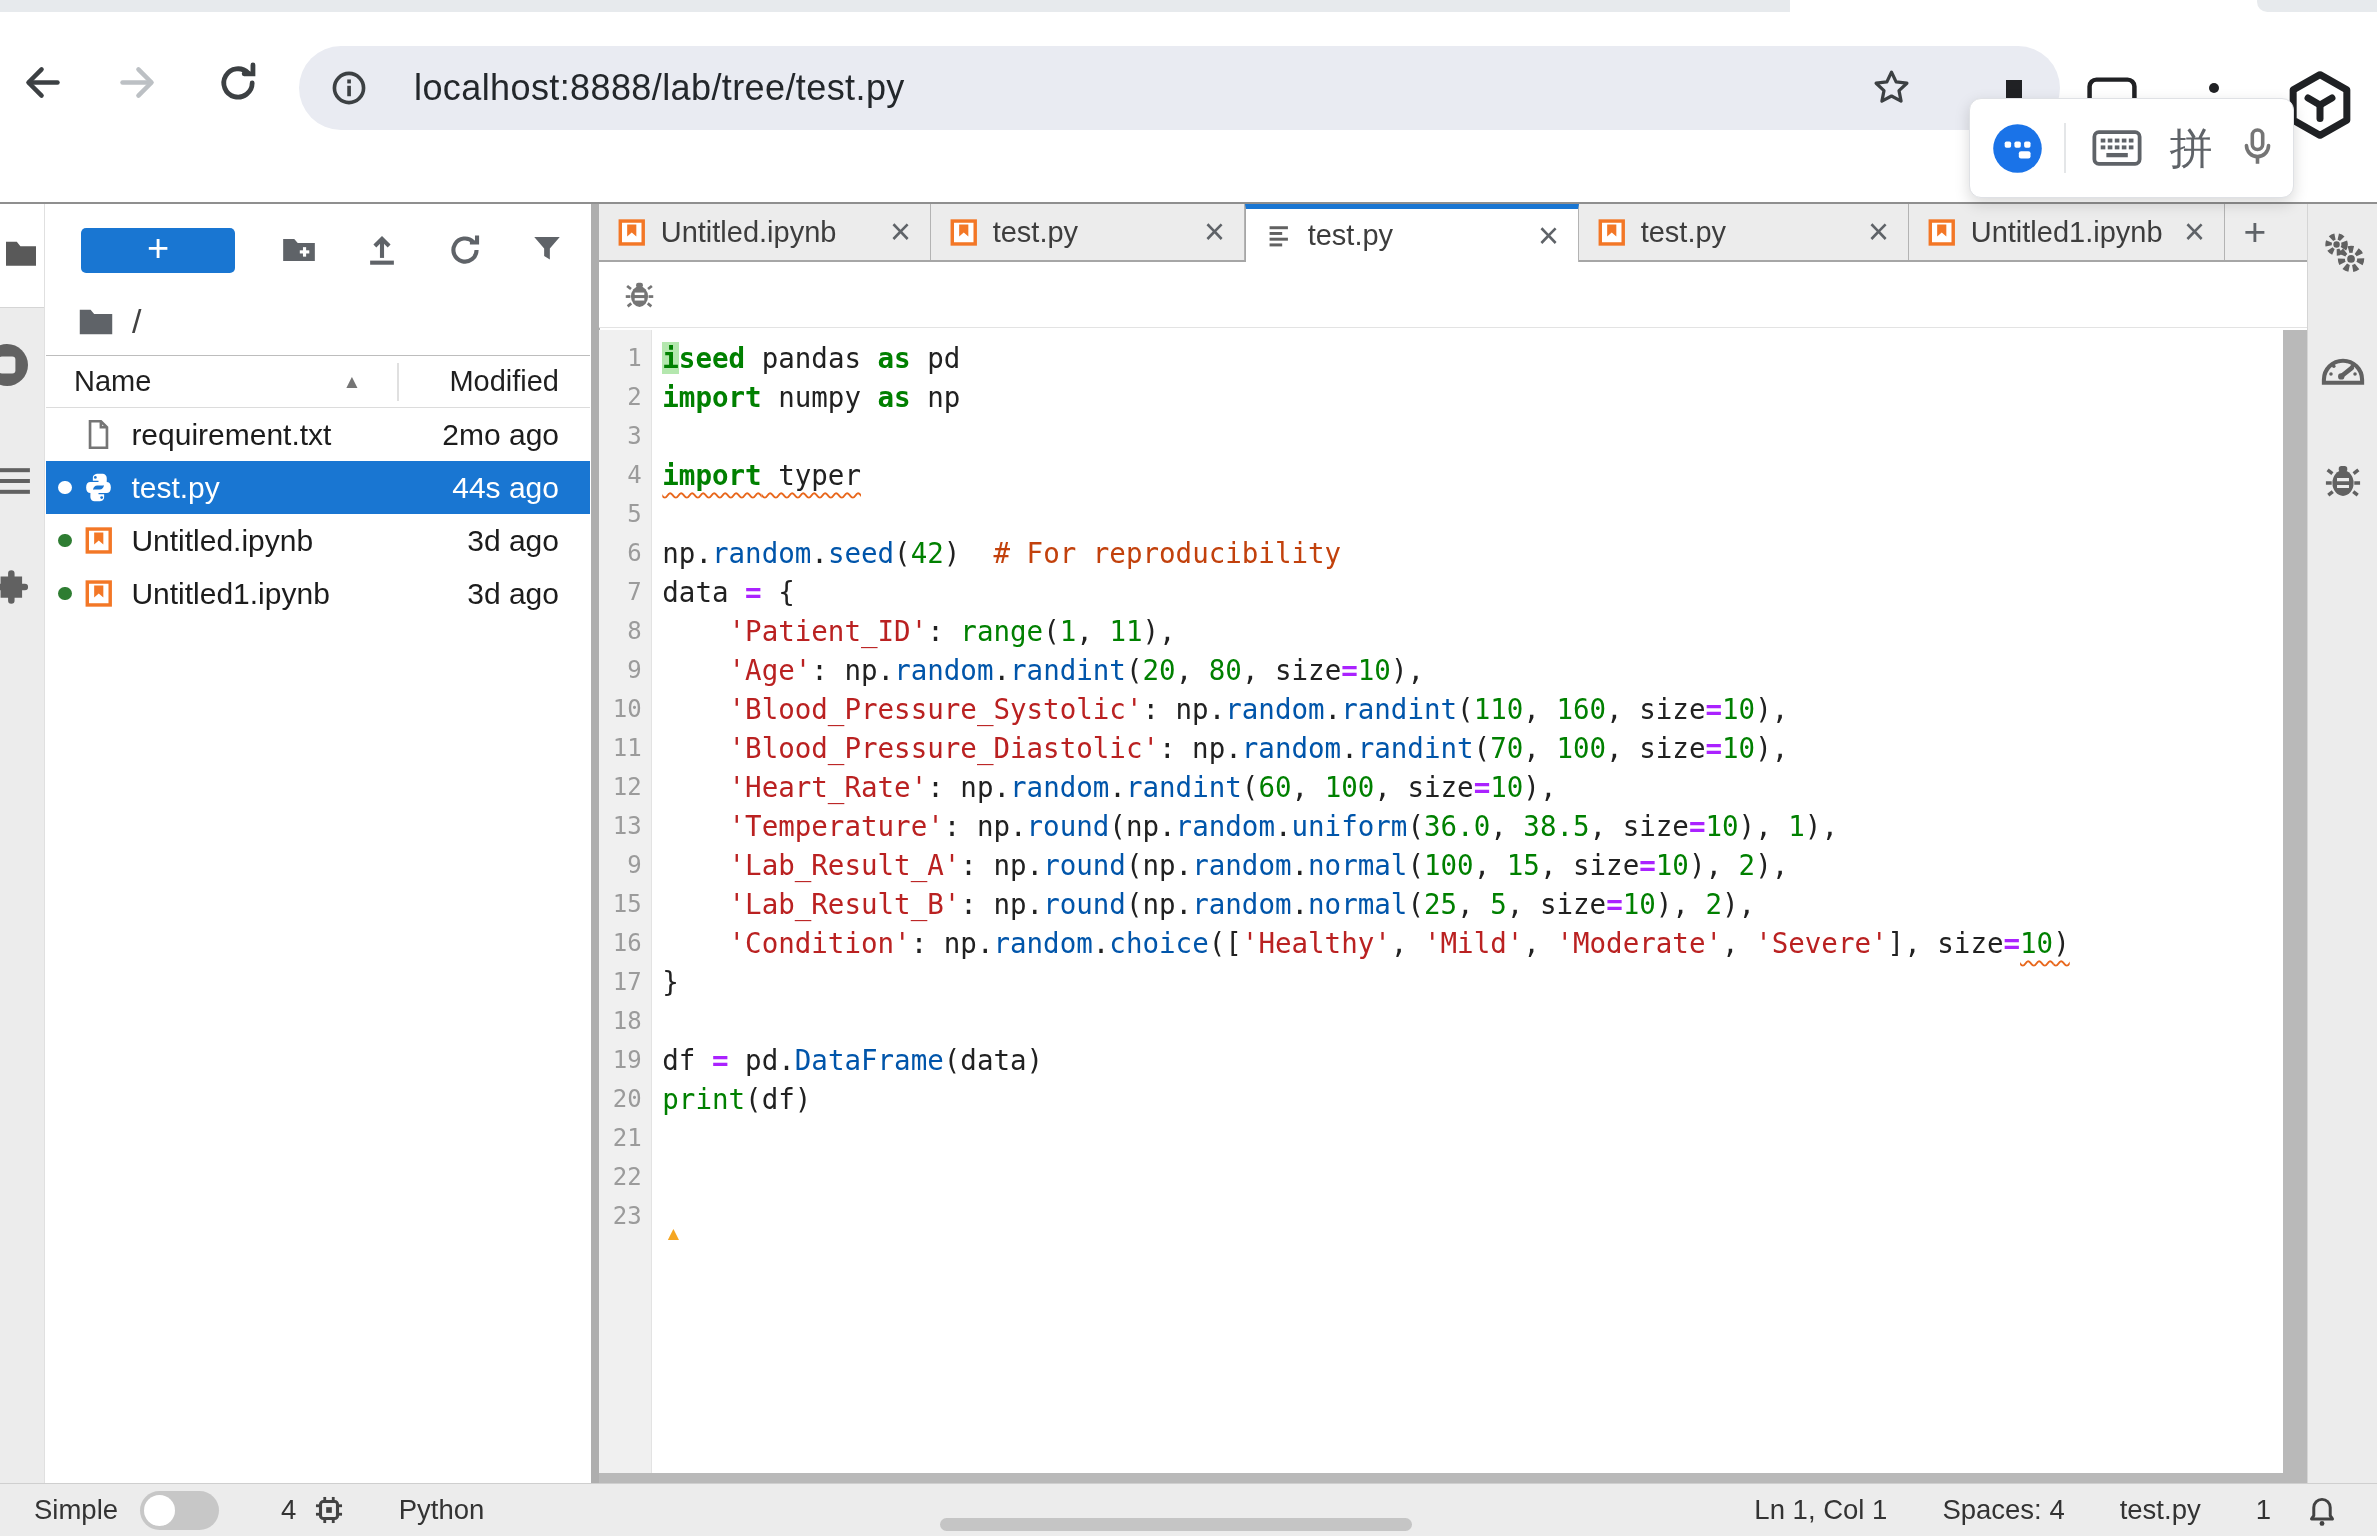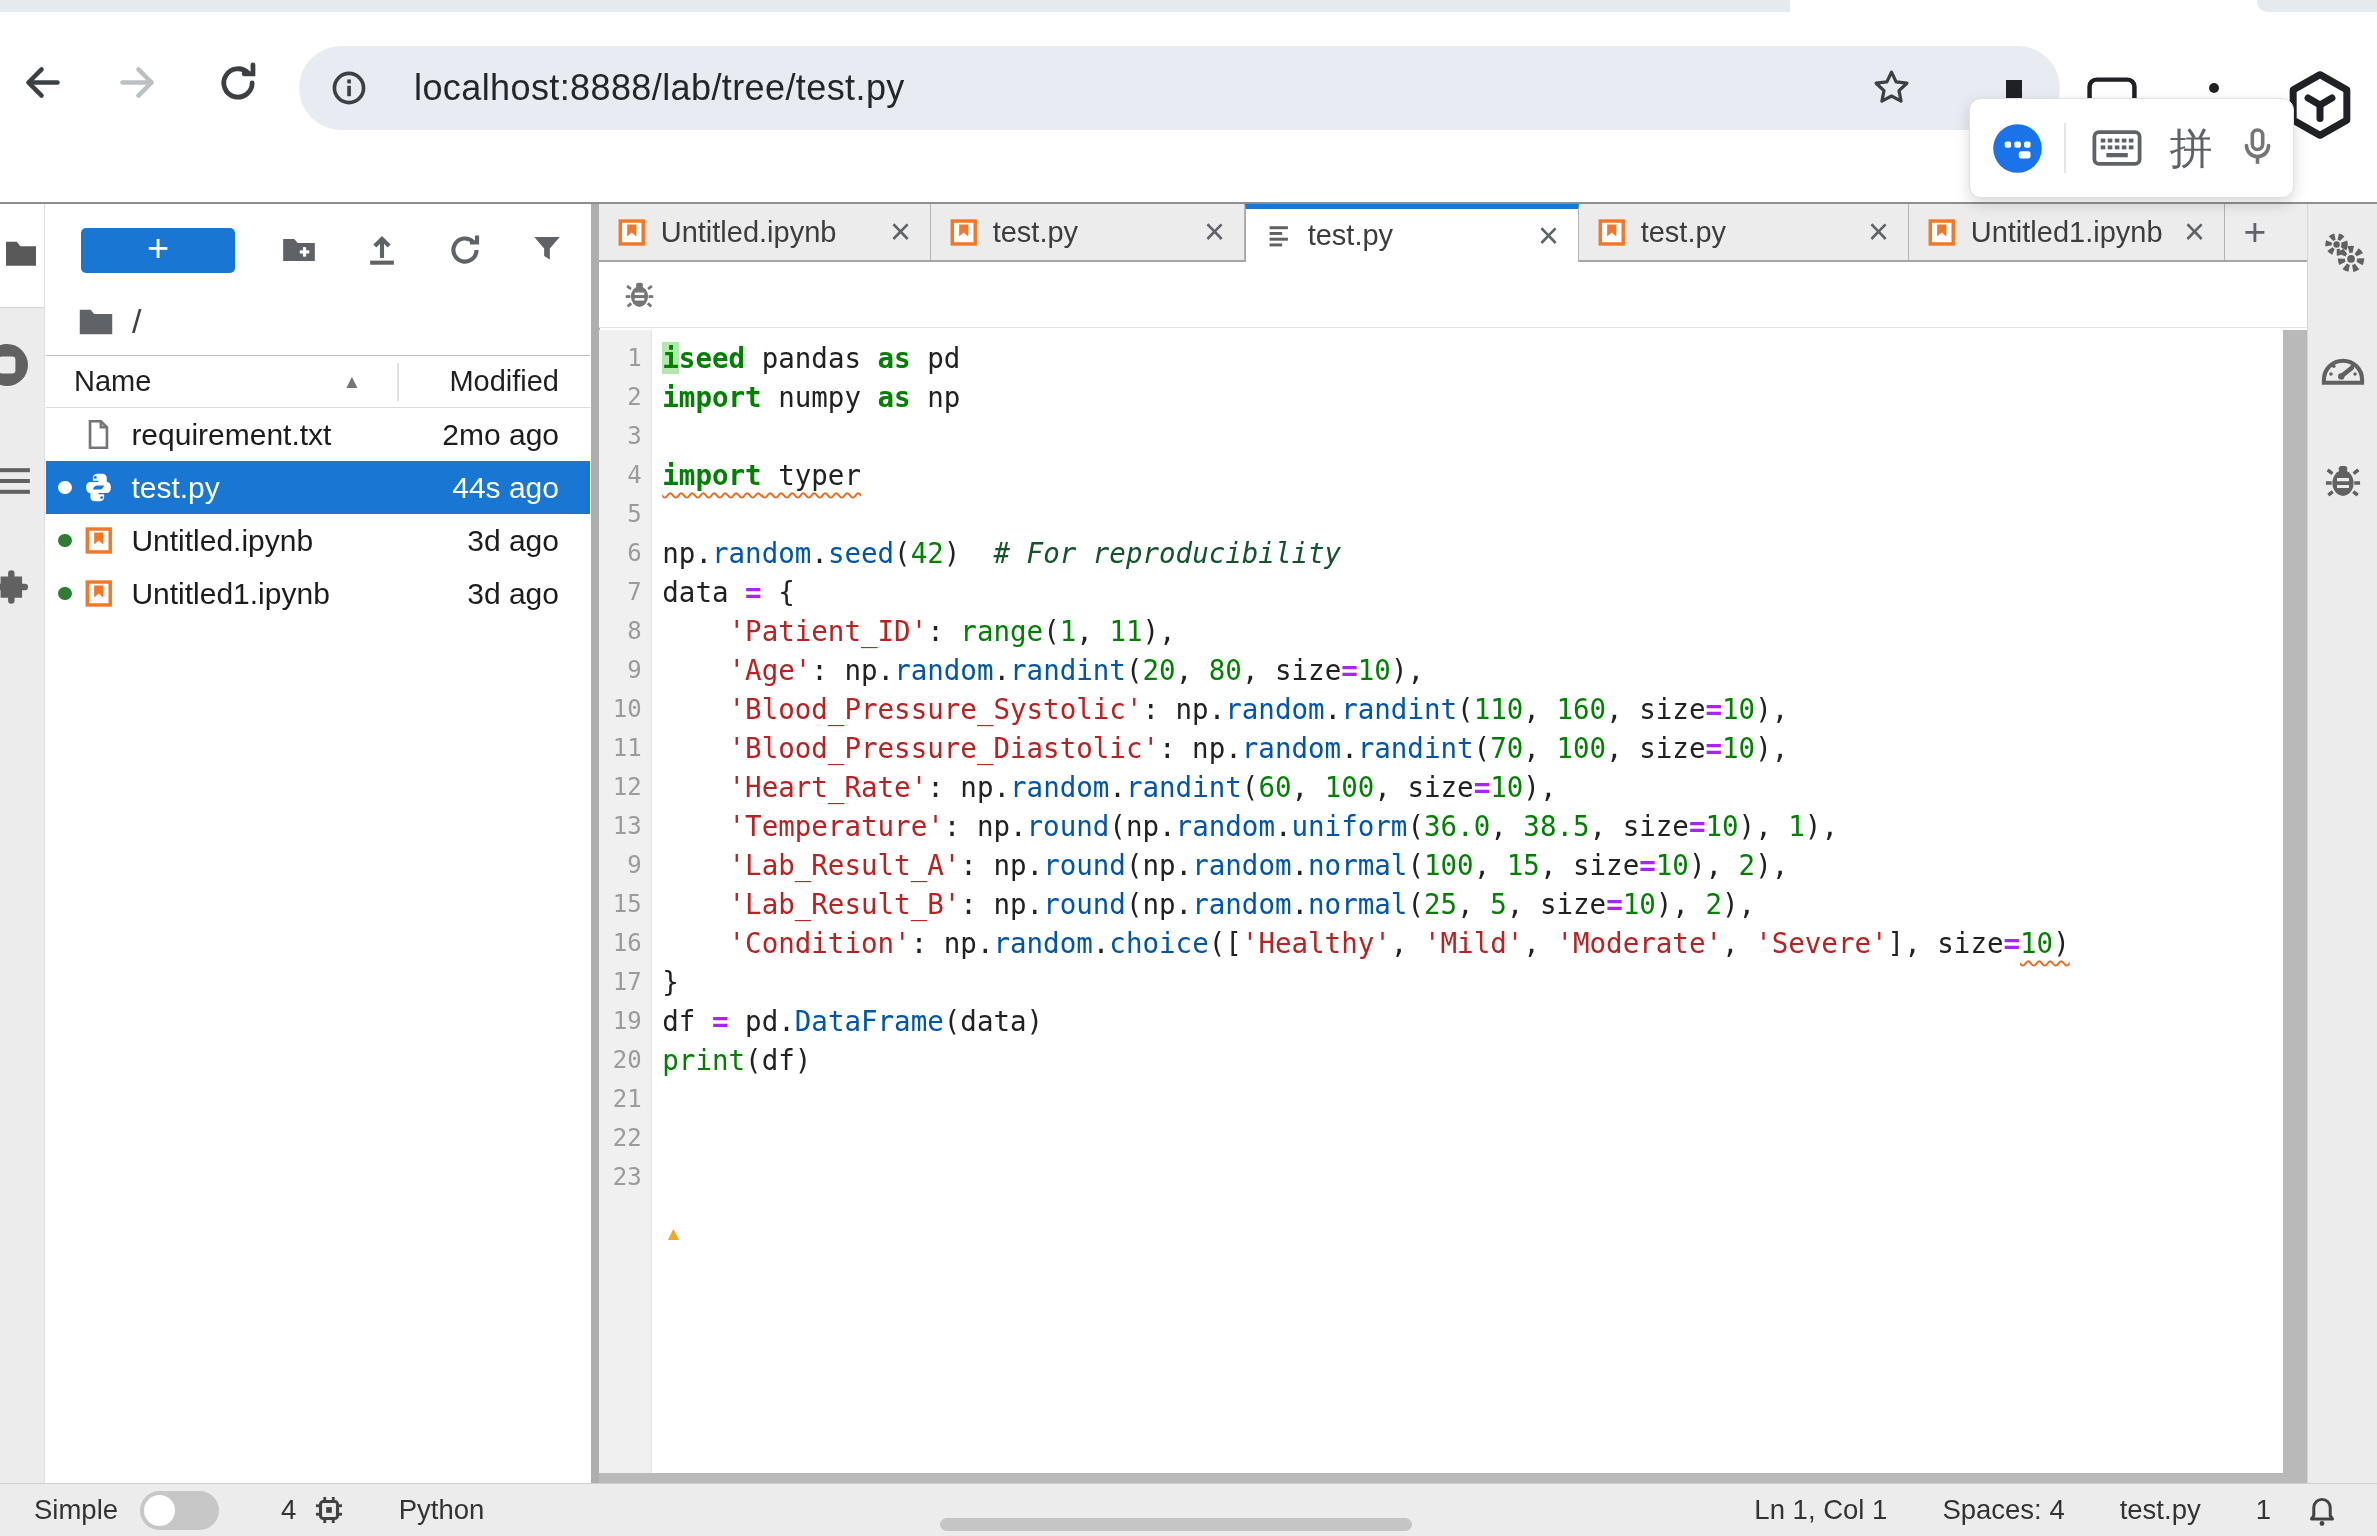--- a/index.html
+++ b/index.html
@@ -95,21 +95,21 @@
   .ln { width:53px; flex:0 0 53px; text-align:right; padding-right:10.3px;
     font-family:"DejaVu Sans Mono", monospace; font-size:24px; line-height:39px; color:#9b9b9b; }
   .lc { padding-left:10.3px; font-family:"DejaVu Sans Mono", monospace; font-size:27.5px; line-height:39px; white-space:pre; color:#212121; }
   .tk-kw { color:#008000; font-weight:bold; }
   .tk-pl { color:#212121; }
   .tk-st { color:#ba2121; }
   .tk-nu { color:#008000; }
   .tk-pr { color:#0055aa; }
   .tk-bi { color:#008000; }
   .tk-op { color:#aa22ff; font-weight:bold; }
-  .tk-cm { color:#14532d; font-style:italic; }
+  .tk-cm { color:#c2410c; }
   .tk-sq { text-decoration:underline wavy #e8671c 1.7px; text-underline-offset:6.9px; }
   .tk-hl { background:#b4e7ae; }
   .lint-marker { position:absolute; left:65px; top:893px; font-size:19px; color:#f5a623; }
 
   .right-strip { position:absolute; right:0; top:0; width:70px; height:100%; background:#ececec;
     border-left:1.7px solid #d5d5d5; }
   .rs-icon { position:absolute; left:50%; transform:translateX(-50%); }
 
   
   .statusbar { position:absolute; left:0; top:1483px; width:2377px; height:53px; background:#ececec;
@@ -498,20 +498,24 @@
               </div>
               <div class="cline">
                 <span class="ln">16</span>
                 <span class="lc"><span class="tk-pl">    </span><span class="tk-st">'Condition'</span><span class="tk-pl">: np.</span><span class="tk-pr">random</span><span class="tk-pl">.</span><span class="tk-pr">choice</span><span class="tk-pl">([</span><span class="tk-st">'Healthy'</span><span class="tk-pl">, </span><span class="tk-st">'Mild'</span><span class="tk-pl">, </span><span class="tk-st">'Moderate'</span><span class="tk-pl">, </span><span class="tk-st">'Severe'</span><span class="tk-pl">], size</span><span class="tk-op">=</span><span class="tk-nu tk-sq">10</span><span class="tk-pl tk-sq">)</span></span>
               </div>
               <div class="cline">
                 <span class="ln">17</span>
                 <span class="lc"><span class="tk-pl">}</span></span>
               </div>
               <div class="cline">
+                <span class="ln">18</span>
+                <span class="lc"></span>
+              </div>
+              <div class="cline">
                 <span class="ln">19</span>
                 <span class="lc"><span class="tk-pl">df </span><span class="tk-op">=</span><span class="tk-pl"> pd.</span><span class="tk-pr">DataFrame</span><span class="tk-pl">(data)</span></span>
               </div>
               <div class="cline">
                 <span class="ln">20</span>
                 <span class="lc"><span class="tk-bi">print</span><span class="tk-pl">(df)</span></span>
               </div>
               <div class="cline">
                 <span class="ln">21</span>
                 <span class="lc"></span>

